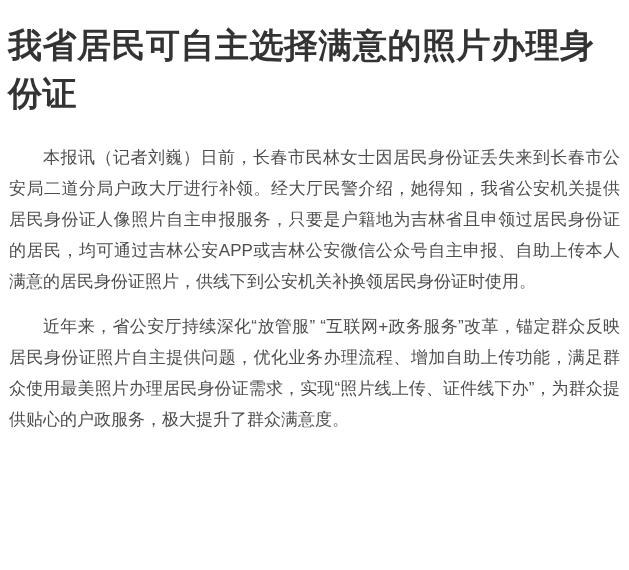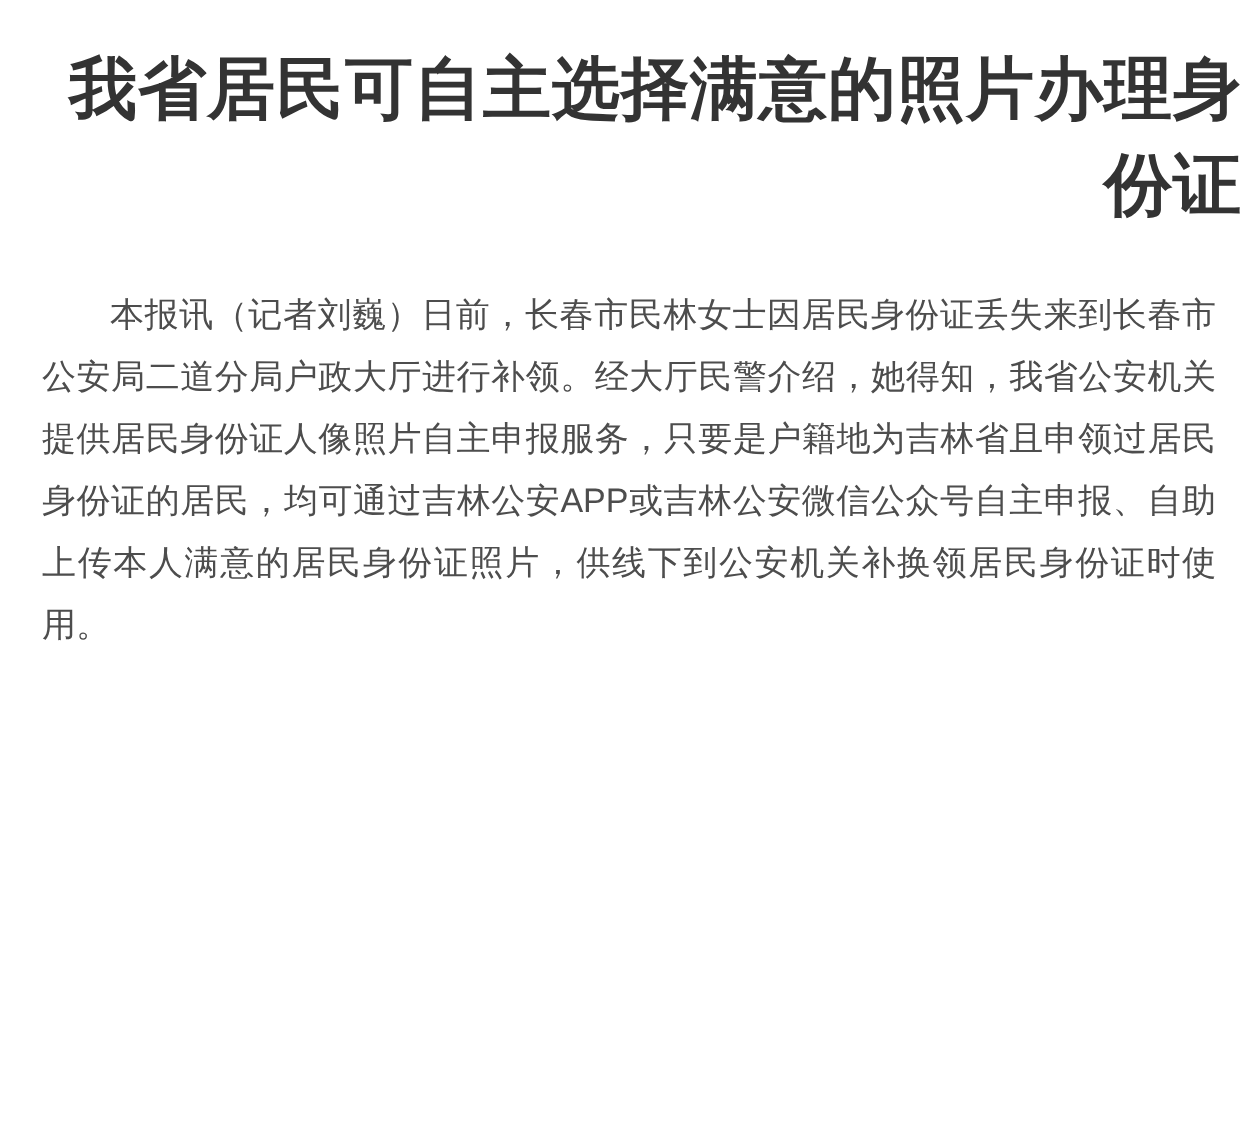--- a/index.html
+++ b/index.html
@@ -11,44 +11,45 @@
     overflow: hidden;
   }
   .page {
     position: relative;
     width: 629px;
     height: 570px;
     background: #ffffff;
   }
   .article-title {
     margin: 21px 8px 0;
-    text-align: right;
+    text-align: left;
     font-size: 34px;
     line-height: 48px;
     font-weight: bold;
     color: #333333;
     letter-spacing: 0.5px;
   }
   .article-body {
     margin-top: 25px;
-    padding: 0 21px;
+    padding: 0 9px;
   }
   .article-body p {
     font-size: 17px;
     line-height: 31px;
     color: #4d4d4d;
     text-indent: 2em;
     margin-bottom: 14px;
     text-align: justify;
   }
 </style>
 </head>
 <body>
 
 <div class="page">
 
   <h1 class="article-title">我省居民可自主选择满意的照片办理身份证</h1>
 
   <div class="article-body">
     <p>本报讯（记者刘巍）日前，长春市民林女士因居民身份证丢失来到长春市公安局二道分局户政大厅进行补领。经大厅民警介绍，她得知，我省公安机关提供居民身份证人像照片自主申报服务，只要是户籍地为吉林省且申领过居民身份证的居民，均可通过吉林公安APP或吉林公安微信公众号自主申报、自助上传本人满意的居民身份证照片，供线下到公安机关补换领居民身份证时使用。</p>
+    <p>近年来，省公安厅持续深化“放管服” “互联网+政务服务”改革，锚定群众反映居民身份证照片自主提供问题，优化业务办理流程、增加自助上传功能，满足群众使用最美照片办理居民身份证需求，实现“照片线上传、证件线下办”，为群众提供贴心的户政服务，极大提升了群众满意度。</p>
   </div>
 
 </div>
 
 </body></html>

